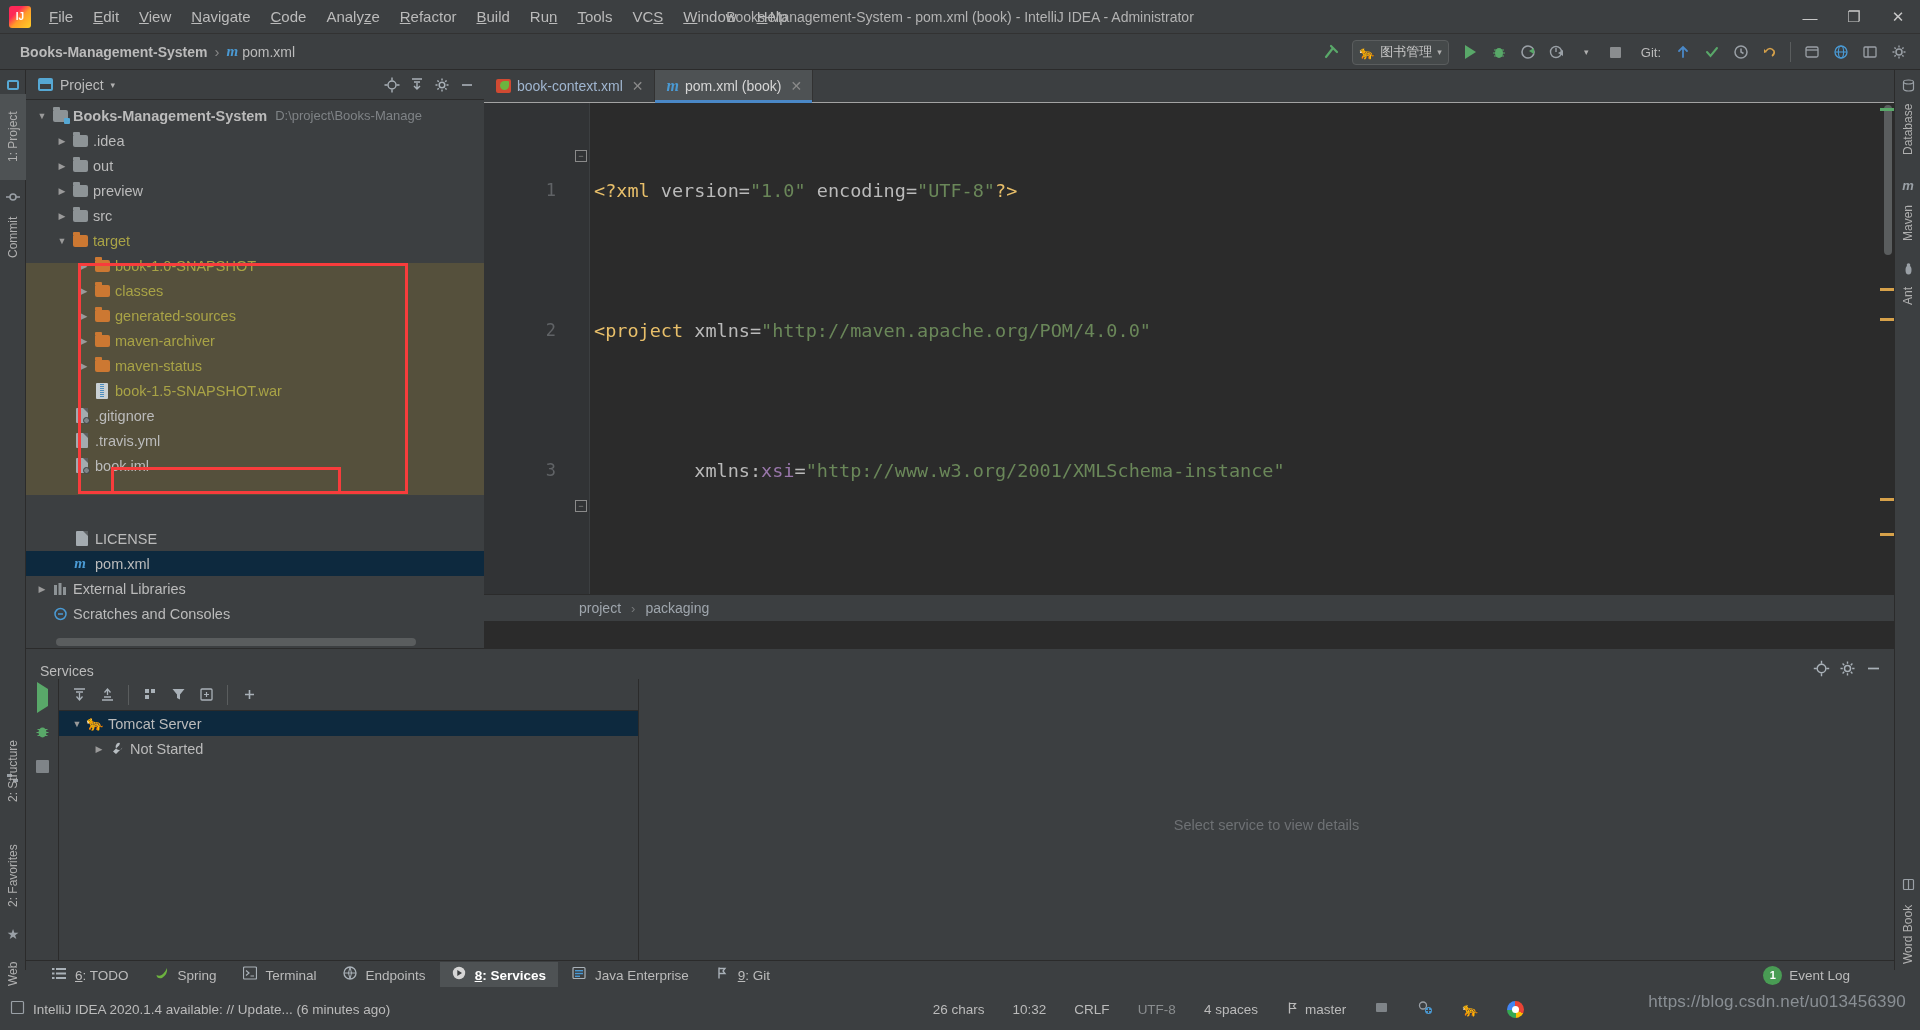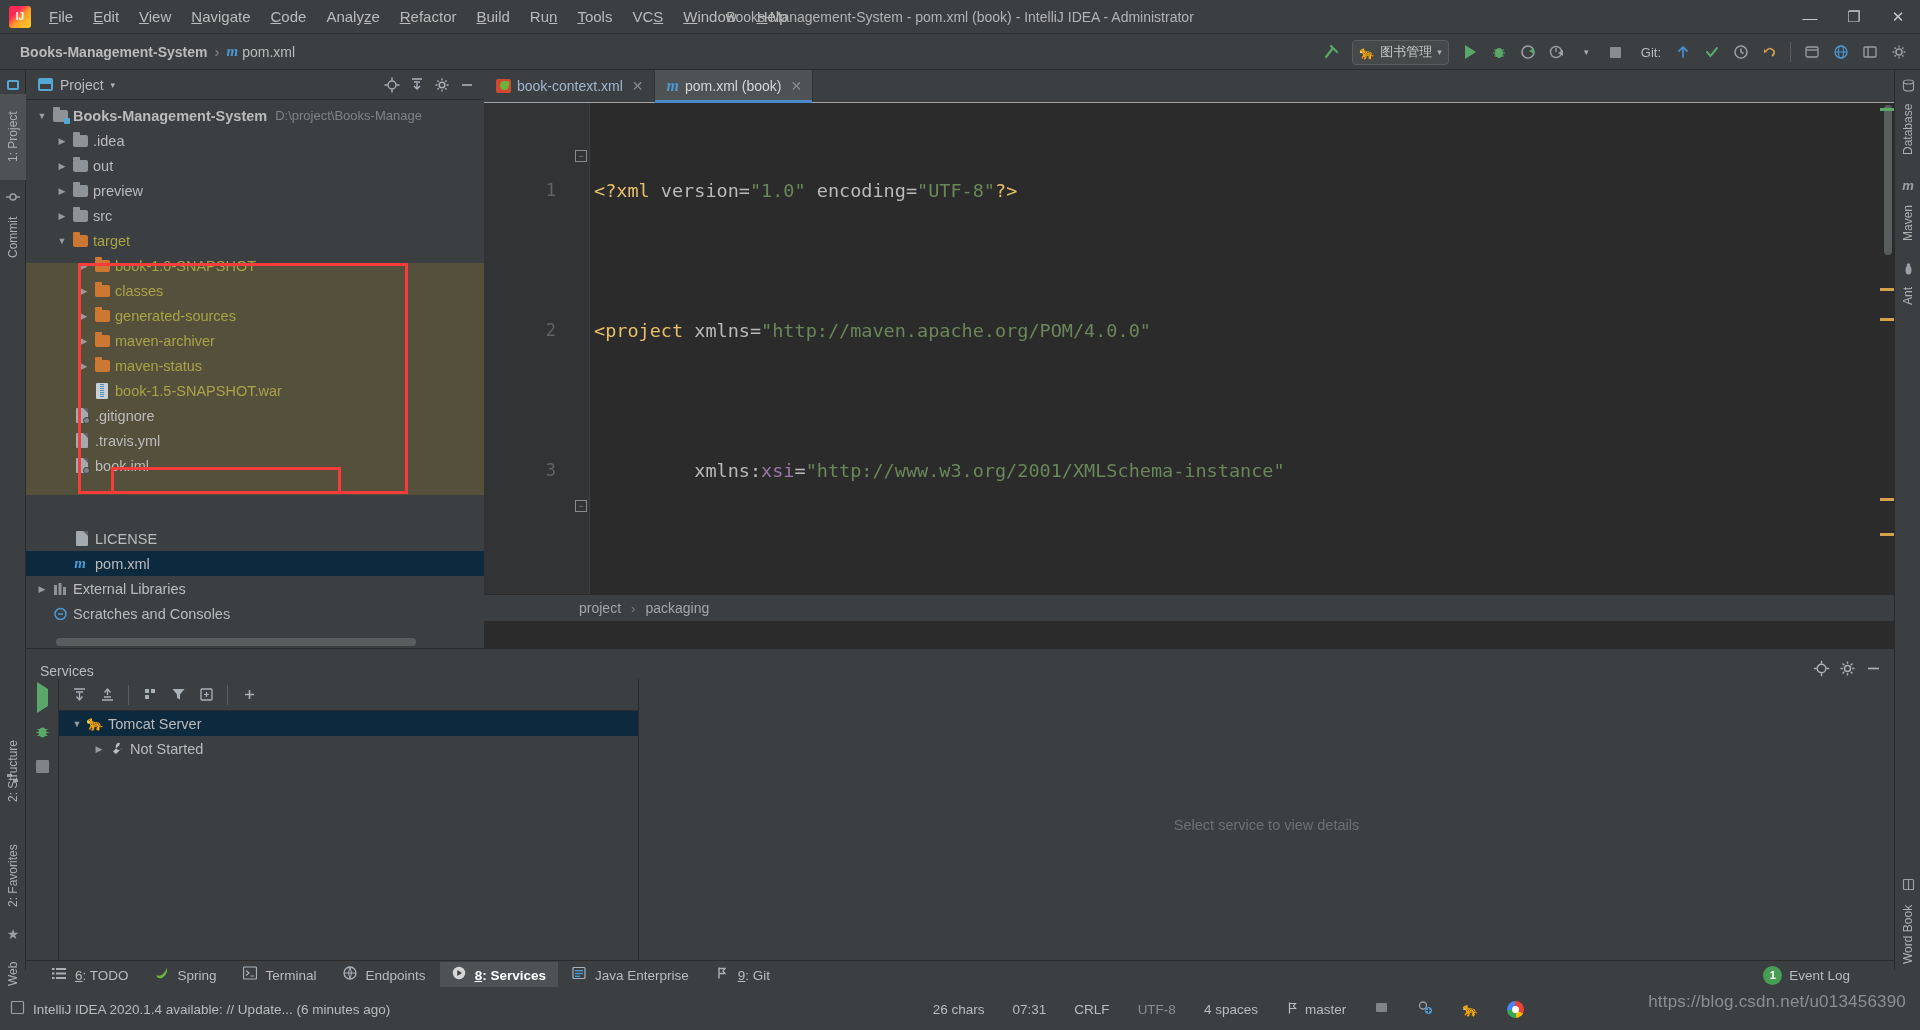--- a/index.html
+++ b/index.html
@@ -963,21 +963,21 @@
     <div class="status-left">
       <span>
         <svg width="15" height="15" viewBox="0 0 15 15">
             <rect x="1.5" y="1.5" width="12" height="12" rx="1" fill="none" stroke="#9aa0a6" stroke-width="1.2"></rect>
           </svg>
       </span>
       <span class="st-item">IntelliJ IDEA 2020.1.4 available: // Update... (6 minutes ago)</span>
     </div>
     <div class="status-right">
       <span class="st-item">26 chars</span>
-      <span class="st-item">07:31</span>
+      <span class="st-item">10:32</span>
       <span class="st-item">CRLF</span>
       <span class="st-item dim">UTF-8</span>
       <span class="st-item">4 spaces</span>
       <span class="st-item" style="display:flex;align-items:center;gap:6px;">
         <span>
           <svg width="13" height="14" viewBox="0 0 13 14">
               <path d="M3.5 1.5 L3.5 12.5" stroke="#bbbbbb" stroke-width="1.3"></path>
               <path d="M3.5 2.5 L9.5 2.5 L7.5 5 L9.5 7.5 L3.5 7.5" fill="none" stroke="#bbbbbb" stroke-width="1.2"></path>
             </svg>
         </span>

